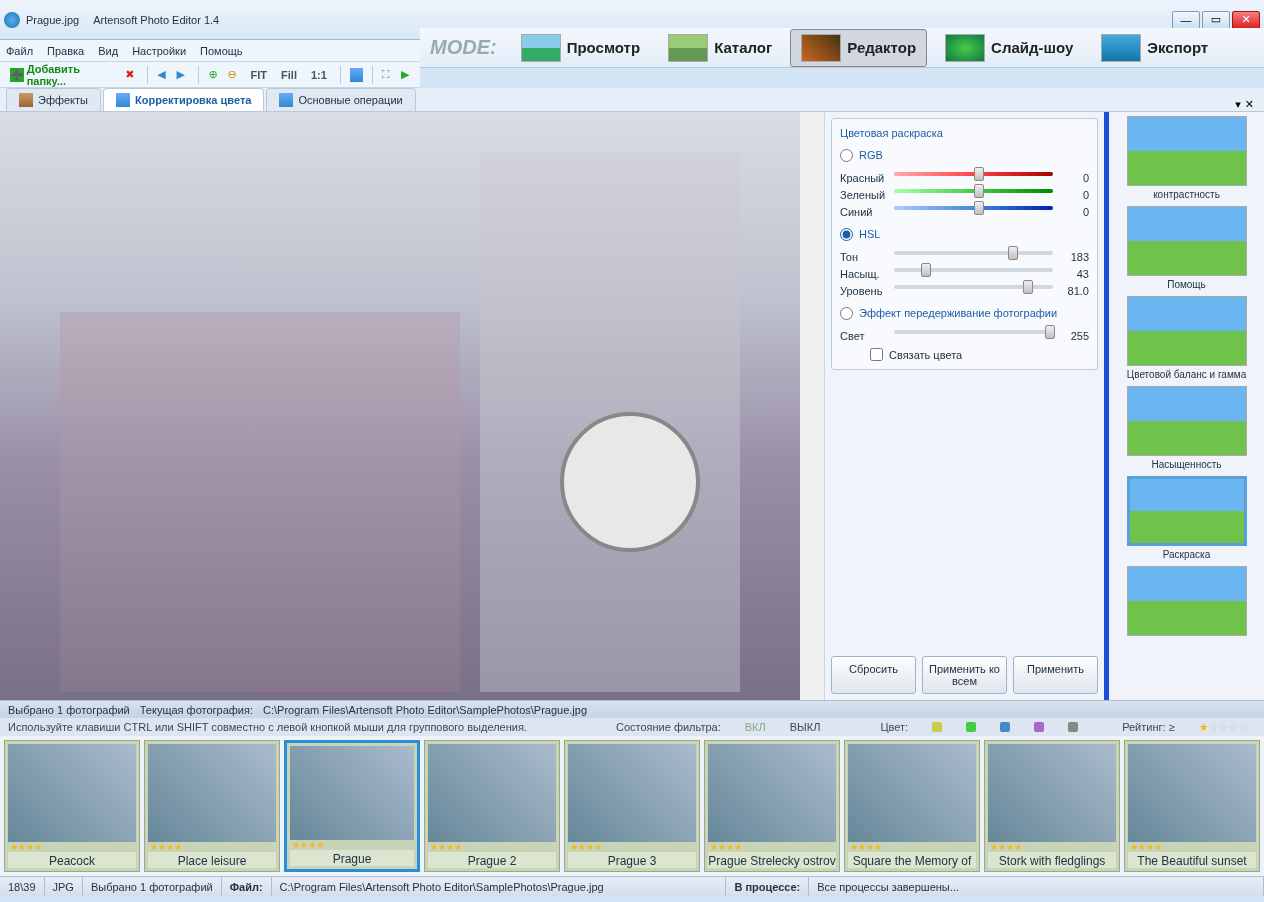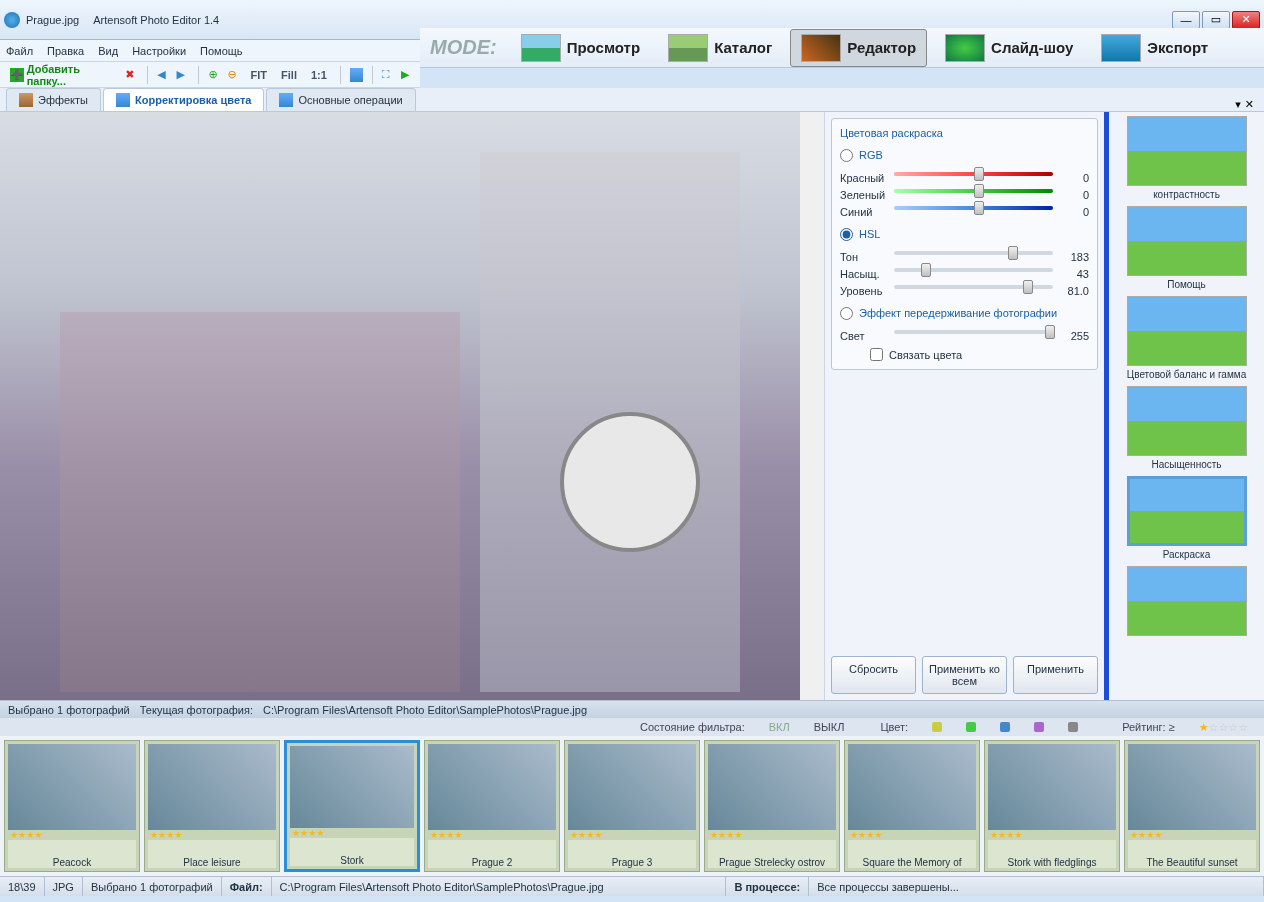--- a/index.html
+++ b/index.html
@@ -53,21 +53,21 @@
 .preset{margin-bottom:6px;text-align:center}
 .preset .pimg{width:120px;height:70px;margin:0 auto 3px;border:1px solid #aaa;background:linear-gradient(#6bb6f0 50%,#6fc24a 50%)}
 .preset.sel .pimg{border:3px solid #5a9fd8}
 .preset .plbl{color:#234;font-size:10px}
 .infobar{height:18px;background:linear-gradient(#d8e2ee,#c4d2e2);display:flex;align-items:center;padding:0 8px;gap:10px;color:#234;border-top:1px solid #b0c0d2}
 .hintbar{height:18px;background:#dce5f0;display:flex;align-items:center;padding:0 8px;color:#445;gap:20px}
 .thumbstrip{height:140px;background:#eef3fa;display:flex;overflow-x:auto;padding:4px;gap:4px}
 .thcard{width:136px;flex-shrink:0;background:#c8d4b8;border:1px solid #9a8;padding:3px;display:flex;flex-direction:column}
 .thcard.sel{border:3px solid #2a8fd8}
 .thcard .thimg{flex:1;background:linear-gradient(45deg,#689,#abc)}
-.thcard .thname{text-align:center;color:#234;padding-top:17px;background:#dce5d0;font-size:10px}
+.thcard .thname{text-align:center;color:#234;padding-top:2px;background:#dce5d0;font-size:12px}
 .thcard .stars{color:#f5b820;font-size:9px;text-align:left;padding-left:2px}
 .statusbar{height:20px;background:linear-gradient(#e8eef6,#d4deea);display:flex;align-items:center;border-top:1px solid #b0c0d2}
 .statusbar .cell{padding:0 8px;border-right:1px solid #b0c0d2;color:#234;height:100%;display:flex;align-items:center}
 .filterbar{display:flex;align-items:center;gap:24px;margin-left:auto;padding-right:8px}
 .colordot{width:10px;height:10px;border-radius:2px;display:inline-block}
 </style>
 </head>
 <body>
 
 <div class="titlebar">
@@ -270,25 +270,26 @@
     </div>
 </div>
 
 <div class="infobar">
   <span>Выбрано 1  фотографий</span>
   <span>Текущая фотография:</span>
   <span>C:\Program Files\Artensoft Photo Editor\SamplePhotos\Prague.jpg</span>
 </div>
 
 <div class="hintbar">
+  <span>Используйте клавиши CTRL или SHIFT совместно с левой кнопкой мыши для группового выделения.</span>
   <div class="filterbar">
     <span>Состояние фильтра:</span>
     <span style="color:#8a8">ВКЛ</span>
     <span style="font-weight:normal">ВЫКЛ</span>
-    <span style="margin-left:12px">Цвет:</span>
+    <span style="margin-left:36px">Цвет:</span>
     <span class="colordot" style="background:#cc4"></span>
     <span class="colordot" style="background:#4c4"></span>
     <span class="colordot" style="background:#48c"></span>
     <span class="colordot" style="background:#a6c"></span>
     <span class="colordot" style="background:#888"></span>
     <span style="margin-left:20px">Рейтинг: ≥</span>
     <span style="color:#f5b820">★<span style="color:#ccc">☆☆☆☆</span></span>
   </div>
 </div>
 
@@ -299,21 +300,21 @@
       <div class="thname">Peacock</div>
     </div>
     <div class="thcard">
       <div class="thimg"></div>
       <div class="stars">★★★★</div>
       <div class="thname">Place leisure</div>
     </div>
     <div class="thcard sel">
       <div class="thimg"></div>
       <div class="stars">★★★★</div>
-      <div class="thname">Stork</div>
+      <div class="thname">Prague</div>
     </div>
     <div class="thcard">
       <div class="thimg"></div>
       <div class="stars">★★★★</div>
       <div class="thname">Prague 2</div>
     </div>
     <div class="thcard">
       <div class="thimg"></div>
       <div class="stars">★★★★</div>
       <div class="thname">Prague 3</div>

